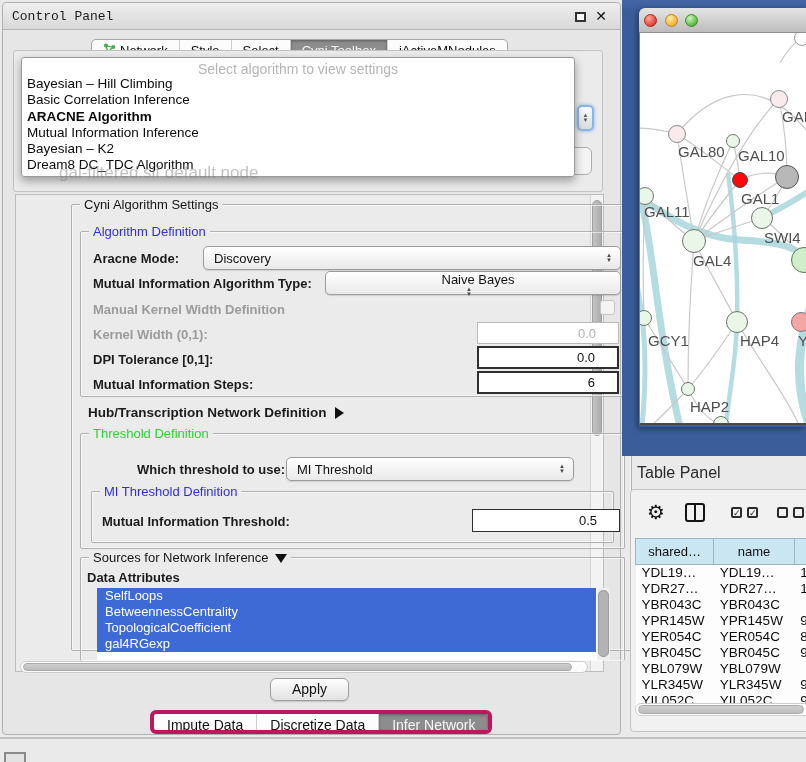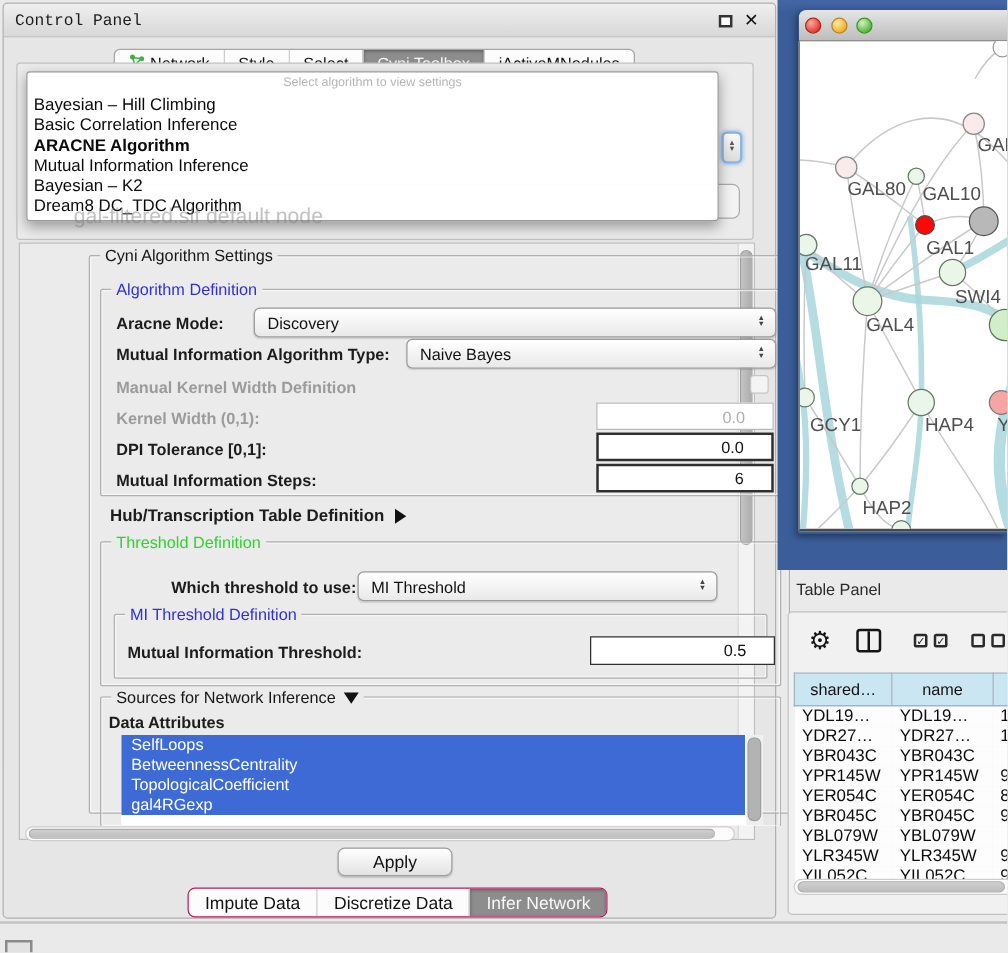--- a/index.html
+++ b/index.html
@@ -31,21 +31,21 @@
   .bg-combo { left:14px; top:96px; width:564px; height:28px; border:1px solid #ababab;
     border-radius:6px; background:#f3f3f3; }
   .focus-combo { left:574px; top:102px; width:17px; height:26px; border-radius:5px;
     border:2px solid #8cb4e2; box-shadow:0 0 3px 1px #a9c9ea;
     background:linear-gradient(#fafafa,#dcdcdc); display:flex; flex-direction:column;
     align-items:center; justify-content:center; color:#555; font-size:6px; line-height:5px; }
 
   
   .popup { left:18px; top:54px; width:554px; height:120px; background:rgba(255,255,255,.97);
     border:1px solid #9a9a9a; border-radius:3px; box-shadow:0 4px 10px rgba(0,0,0,.35); z-index:50; }
-  .pop-head { text-align:center; color:#b5b5b5; font-size:10px; padding-top:3px; height:18px; }
+  .pop-head { text-align:center; color:#b5b5b5; font-size:14px; padding-top:3px; height:18px; }
   .pop-item { font-size:13.5px; color:#0a0a0a; line-height:16.3px; padding-left:5px; white-space:nowrap; }
   .pop-item.bold { font-weight:700; }
   .ghost-text { left:56px; top:160px; font-size:17px; color:rgba(125,125,125,.48); z-index:60; white-space:nowrap; }
 
   
   .scrollpane { left:12px; top:191px; width:589px; height:478px; border:1px solid #bdbdbd; background:#ebebeb; }
   .vscroll { position:absolute; top:0; right:0; bottom:0; width:13px; background:#f3f3f3; border-left:1px solid #d5d5d5; }
   .vscroll .thumb { position:absolute; left:1px; right:1px; top:5px; height:236px; border-radius:5px;
     background:linear-gradient(90deg,#c4c4c4,#adadad); border:1px solid #9e9e9e; }
 
@@ -81,25 +81,25 @@
   .attr-item { height:16px; line-height:16px; font-size:13px; color:#fff; background:#3d6ad5;
     padding-left:8px; margin-right:14px; white-space:nowrap; }
   .list-vscroll { position:absolute; right:0; top:0; bottom:0; width:13px; background:#efefef; }
   .list-vscroll .thumb { position:absolute; left:1px; right:1px; top:2px; bottom:3px;
     border-radius:5px; background:#b3b3b3; border:1px solid #9f9f9f; }
 
   .hscroll { position:absolute; border:1px solid #cdcdcd; border-radius:6px; background:#fcfcfc; }
   .hscroll .thumb { position:absolute; top:1px; bottom:1px; left:2px; border-radius:5px;
     background:linear-gradient(#cfcfcf,#bdbdbd); border:1px solid #ababab; }
 
-  .apply-btn { left:267px; top:675px; width:92px; height:23px; border:1px solid #9e9e9e; border-radius:6px;
+  .apply-btn { left:267px; top:675px; width:79px; height:23px; border:1px solid #9e9e9e; border-radius:6px;
     background:linear-gradient(#ffffff,#e2e2e2); font-size:14px; color:#111; text-align:center;
     line-height:21px; box-shadow:0 1px 1px rgba(0,0,0,.15); }
 
-  .bottom-tabbar { left:147px; top:707px; height:24px; display:flex; border:1px solid #be185d;
+  .bottom-tabbar { left:147px; top:707px; height:24px; display:flex; border:4px solid #be185d;
     border-radius:6px; background:#fcfcfc; overflow:hidden; }
   .btab { padding:0 13px; line-height:22px; font-size:14px; color:#111; border-left:1px solid #cdcdcd; white-space:nowrap; }
   .btab:first-child { border-left:none; }
   .btab.selected { background:#8d8d8d; color:#f7f7f7; box-shadow:inset 0 1px 3px rgba(0,0,0,.35); }
 
   
   .desktop { left:622px; top:0; width:184px; height:456px; background:linear-gradient(#4466a6 0px,#3b5e9b 10px); }
   .net-window { left:639px; top:8px; width:167px; height:419px; border-radius:6px 0 0 0;
     box-shadow:-2px 2px 6px rgba(0,0,0,.4); }
   .net-titlebar { left:0; top:0; right:0; height:25px; border-radius:6px 0 0 0;
@@ -107,21 +107,21 @@
   .light { position:absolute; top:6px; width:13px; height:13px; border-radius:50%; }
   .light.red { left:5px; background:radial-gradient(circle at 35% 30%, #ffa79d, #e23a2d 75%); border:1px solid #a8291d; }
   .light.yellow { left:26px; background:radial-gradient(circle at 35% 30%, #ffeaa9, #f2ad2b 75%); border:1px solid #b8861c; }
   .light.green { left:46px; background:radial-gradient(circle at 35% 30%, #d0f2c0, #53b738 75%); border:1px solid #3f8f2a; }
   .net-canvas { left:0; top:25px; width:167px; height:392px; background:#fff; overflow:hidden;
     border-bottom:2px solid #4a4a4a; border-left:1px solid #7d7d7d; }
   .node { position:absolute; border-radius:50%; }
   .nlabel { position:absolute; font-size:15px; color:#4f4f4f; white-space:nowrap; }
 
   
-  .tp-title { left:637px; top:464px; font-size:13px; color:#2a2a2a; }
+  .tp-title { left:637px; top:464px; font-size:16px; color:#2a2a2a; }
   .tp-card { left:630px; top:489px; width:190px; height:243px; background:#f1f1f1;
     border:1px solid #c2c2c2; border-radius:4px; overflow:hidden; }
   .tp-toolbar { position:absolute; left:0; top:8px; right:0; height:32px; }
   .gear { position:absolute; left:16px; top:2px; font-size:20px; color:#141414; }
   .split-icon { position:absolute; left:54px; top:5px; width:20px; height:19px; border:2px solid #141414; border-radius:3px; }
   .split-icon::after { content:""; position:absolute; left:7px; top:0; bottom:0; width:2px; background:#141414; }
   .cbx { position:absolute; top:9px; width:11px; height:11px; border:2px solid #2a2a2a; border-radius:2px;
     font-size:9px; line-height:8px; text-align:center; color:#2a2a2a; font-weight:700; }
   .tp-table { position:absolute; left:4px; top:48px; width:220px; border-collapse:collapse; }
   .tp-table th { background:#cbe6f3; border:1px solid #9fb6c2; font-size:13px; font-weight:400;
@@ -206,21 +206,21 @@
           <div class="lbl" style="left:12px; top:19px;">Aracne Mode:</div>
           <div class="combo" style="left:122px; top:14px; width:418px;">
             <span class="cval">Discovery</span>
             <span class="arrows">
                 <span>▲</span>
                 <span>▼</span>
               </span>
           </div>
 
           <div class="lbl" style="left:12px; top:44px;">Mutual Information Algorithm Type:</div>
-          <div class="combo" style="left:244px; top:39px; width:296px;">
+          <div class="combo" style="left:244px; top:39px; width:296px;flex-direction:column;">
             <span class="cval">Naive Bayes</span>
             <span class="arrows">
                 <span>▲</span>
                 <span>▼</span>
               </span>
           </div>
 
           <div class="lbl dis" style="left:12px; top:70px;">Manual Kernel Width Definition</div>
           <div class="chk" style="left:519px; top:68px;"></div>
 
@@ -228,21 +228,21 @@
           <input class="tfield soft" style="left: 396px; top: 90px; width: 142px;" value="0.0">
 
           <div class="lbl" style="left:12px; top:120px;">DPI Tolerance [0,1]:</div>
           <input class="tfield" style="left: 396px; top: 114px; width: 142px;" value="0.0">
 
           <div class="lbl" style="left:12px; top:145px;">Mutual Information Steps:</div>
           <input class="tfield" style="left: 396px; top: 139px; width: 142px;" value="6">
         </div>
 
         <div class="lbl" style="left:16px; top:200px; font-size:13.5px;">
-          <span>Hub/Transcription Table Definition</span><span class="tri-r"></span>
+          <span>Hub/Transcription Network Definition</span><span class="tri-r"></span>
         </div>
 
         <div class="group" style="left:8px; top:228px; width:545px; height:116px;">
           <span class="gtitle green">Threshold Definition</span>
 
           <div class="lbl" style="left:56px; top:28px;">Which threshold to use:</div>
           <div class="combo" style="left:205px; top:23px; width:288px;">
             <span class="cval">MI Threshold</span>
             <span class="arrows">
                 <span>▲</span>

